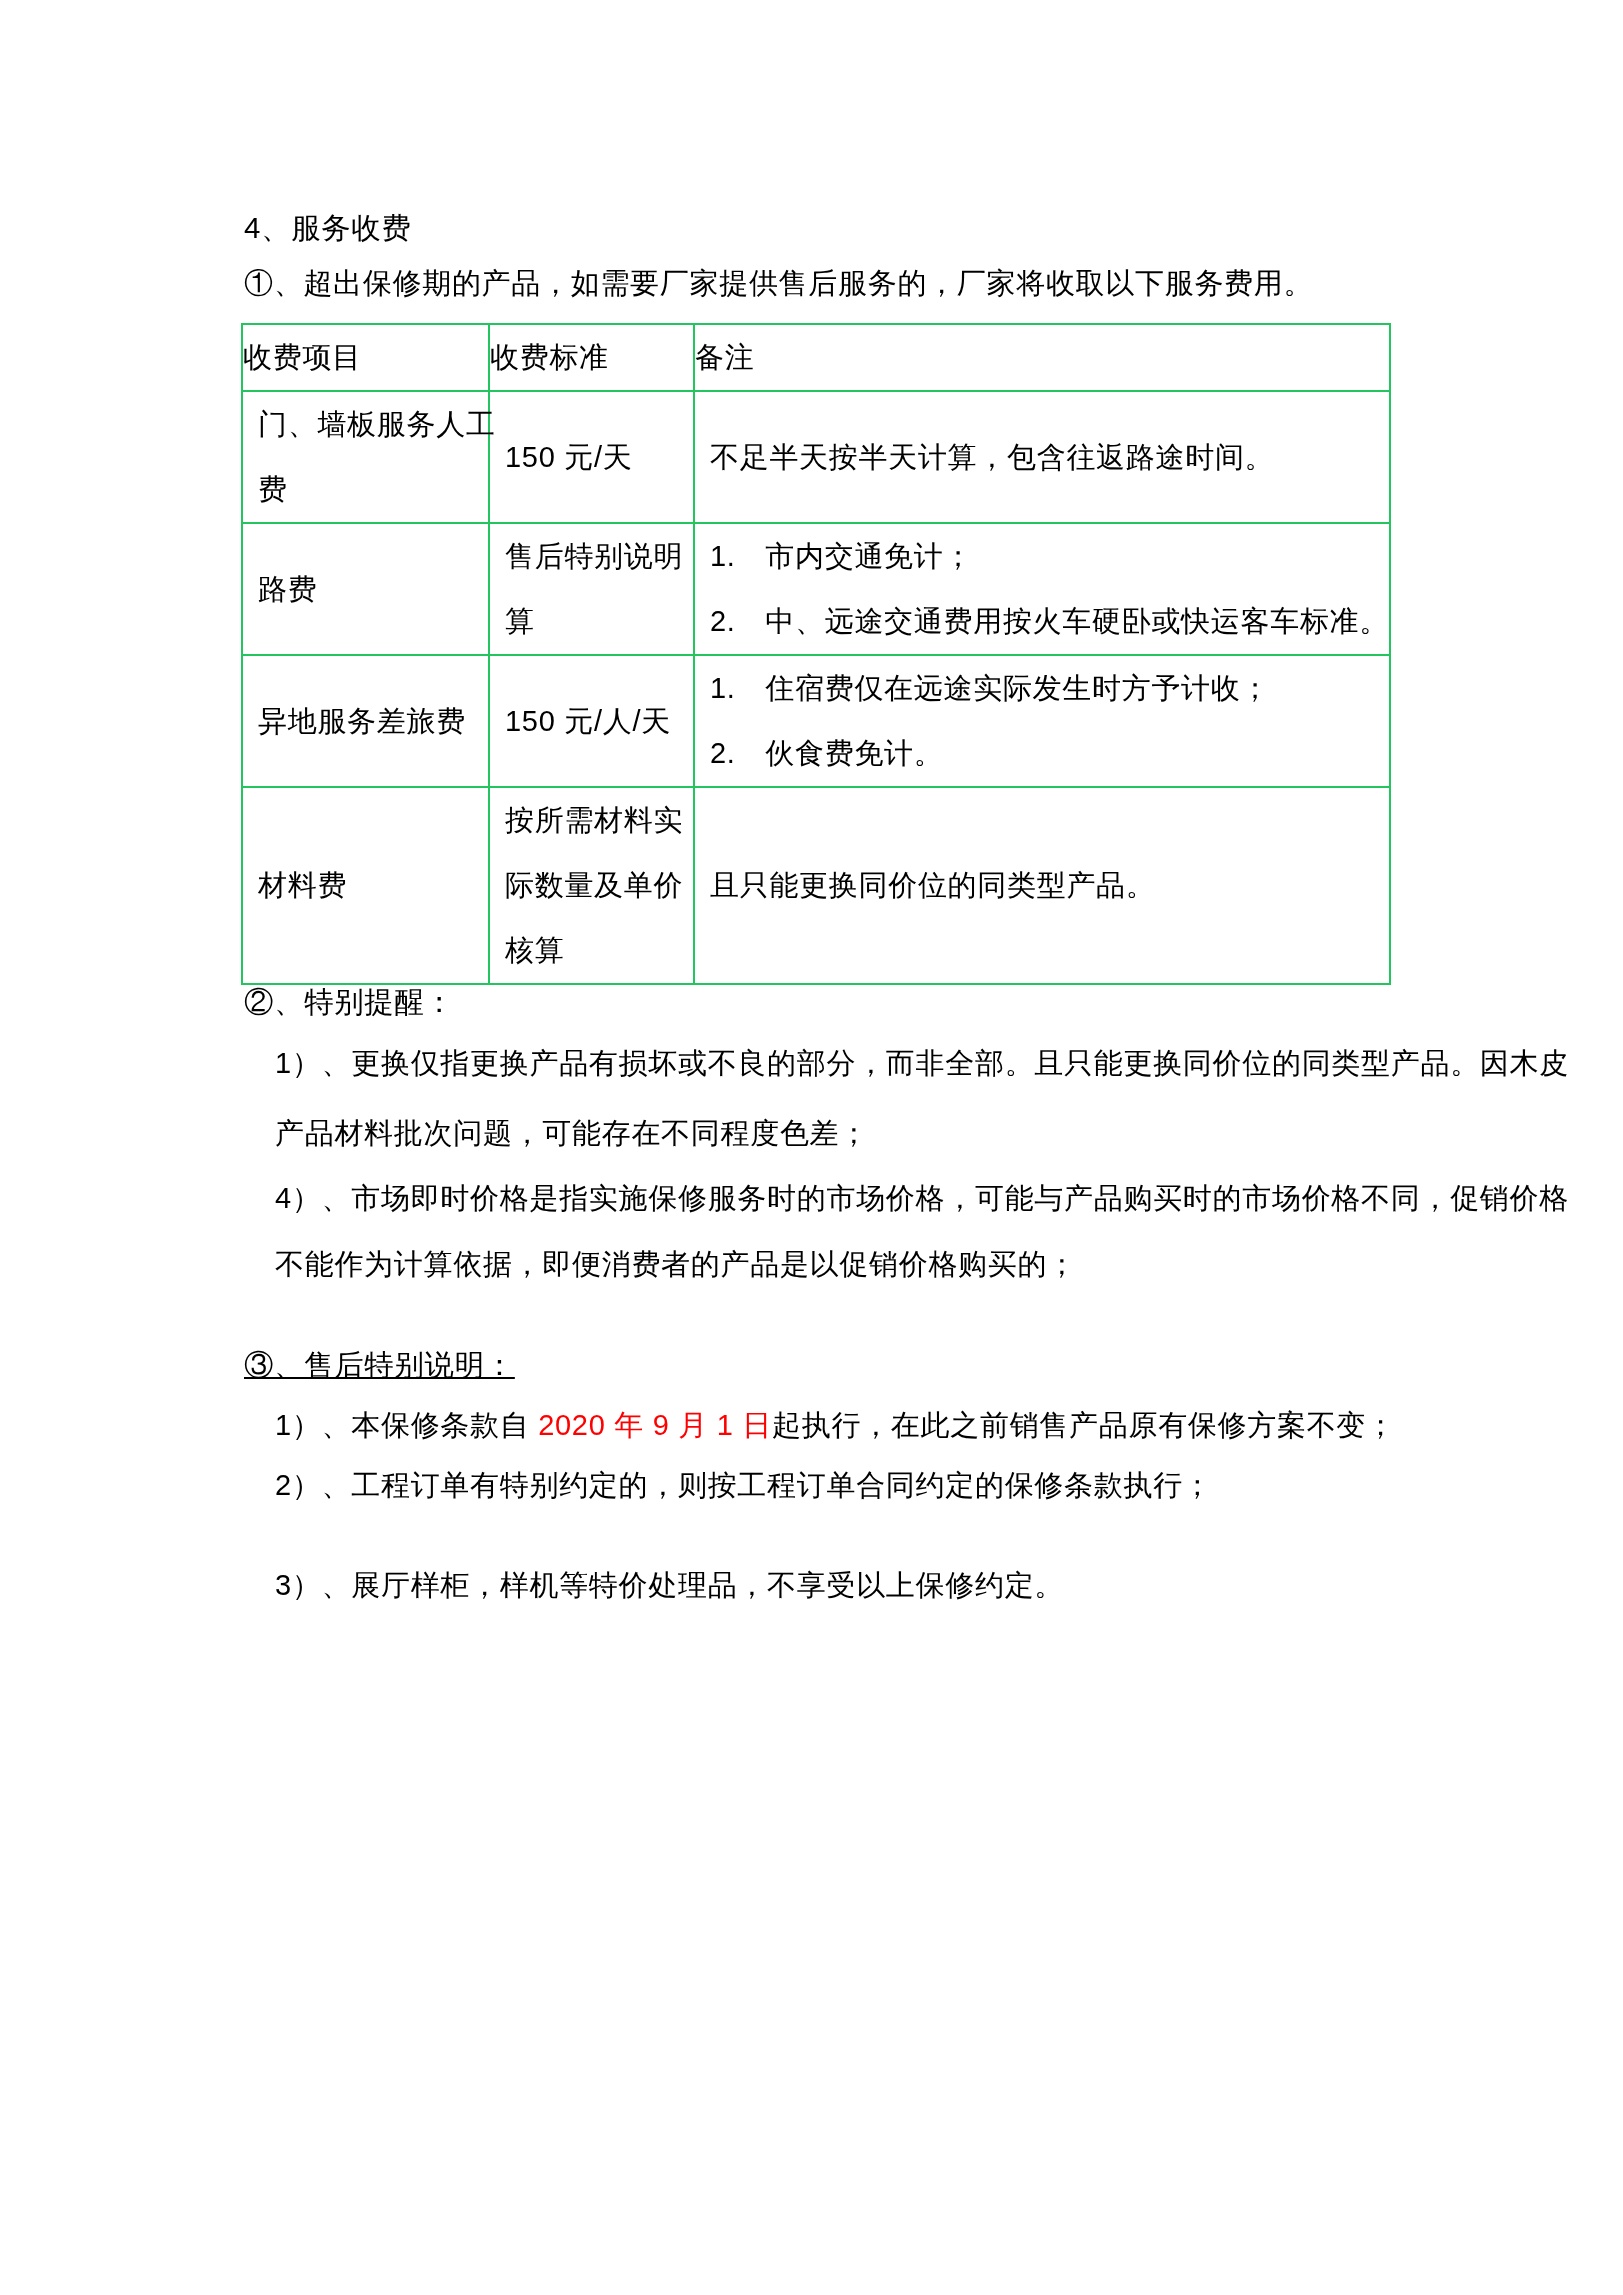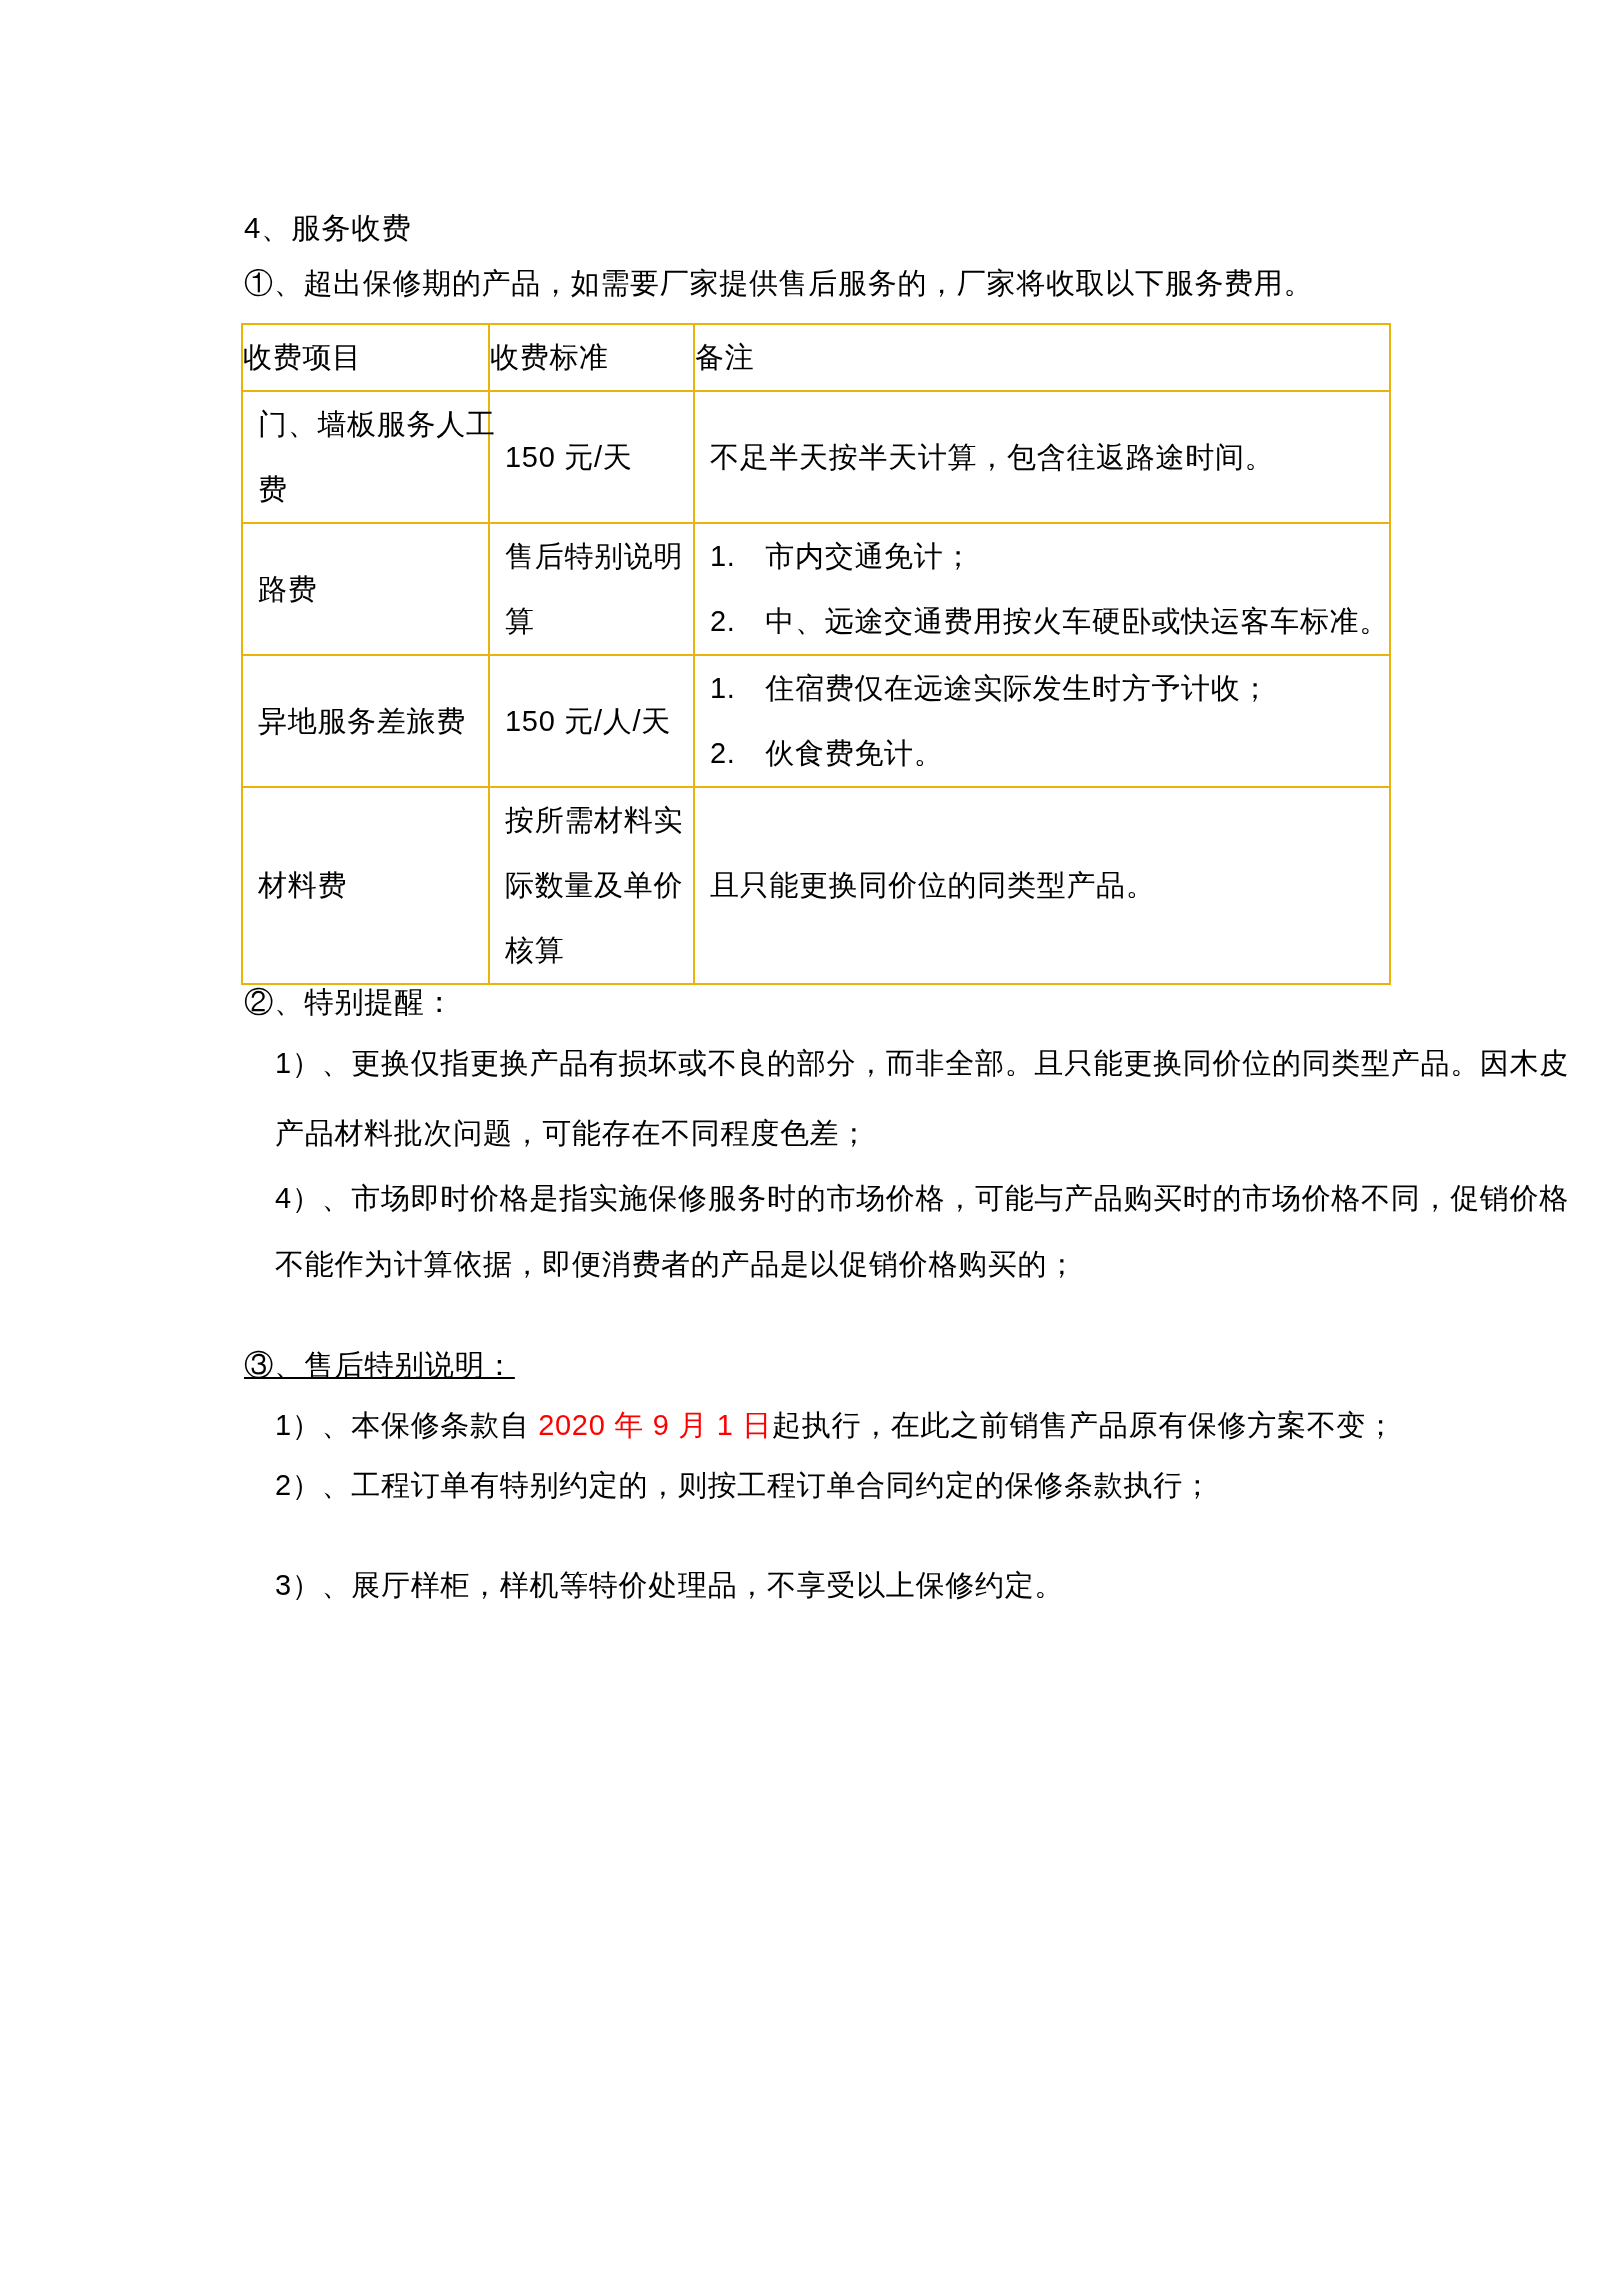--- a/index.html
+++ b/index.html
@@ -34,21 +34,21 @@
   table.fee-table {
     position: absolute;
     left: 241px;
     top: 323px;
     width: 1148px;
     border-collapse: collapse;
     table-layout: fixed;
     font-size: 29px;
   }
   table.fee-table td {
-    border: 2px solid #eab308;
+    border: 2px solid #22c55e;
     vertical-align: middle;
     padding: 0;
   }
   td.c1 { padding-left: 23.6px; }
   td.c2 { padding-left: 25px; }
   td.c3 { padding-left: 26px; }
   tr.hdr-row  td { height: 65px;  }
   tr.row-1 td { height: 130px; }
   tr.row-2 td { height: 126px; }
   tr.row-3 td { height: 129px; }

